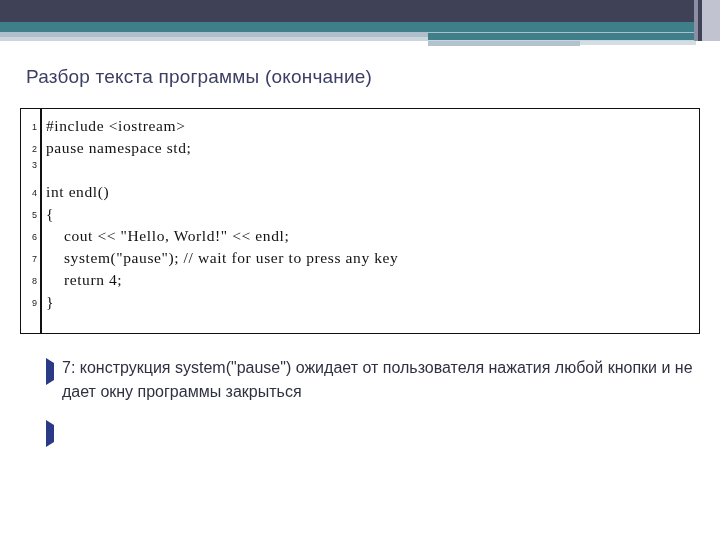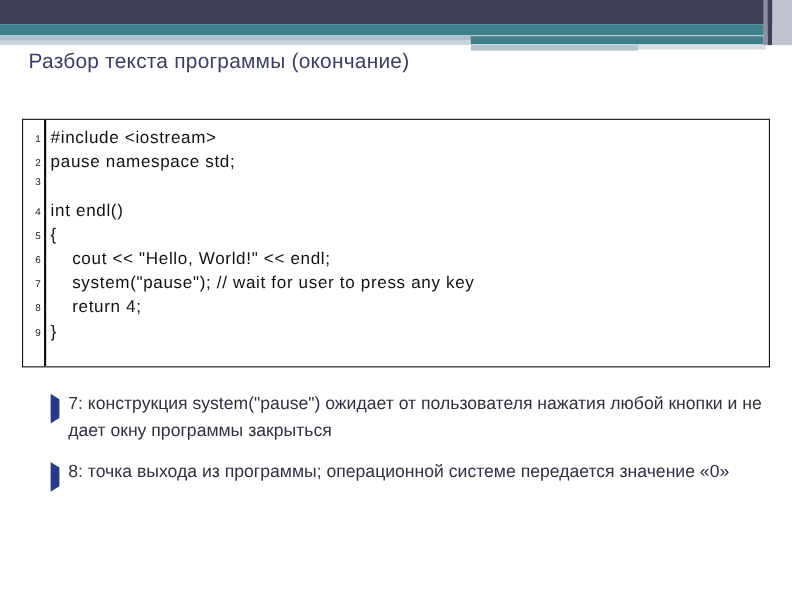--- a/index.html
+++ b/index.html
@@ -84,21 +84,21 @@
   .vs2 { left: 698px; width: 4px;  background: #3f4256; }
   .vs3 { left: 702px; width: 18px; background: #c2c3d1; }
   .vs-teal1 { position:absolute; left: 694px; top: 22px; width: 4px; height: 10px; background:#6fa3ac; }
   .vs-teal2 { position:absolute; left: 702px; top: 22px; width: 18px; height: 10px; background:#bcd0d5; }
   .vs-pale  { position:absolute; left: 694px; top: 32px; width: 26px; height: 9px;  background: #d8e2e6; }
 
   
   #slide-title {
     position: absolute;
     left: 26px;
-    top: 44px;
+    top: 64px;
     width: 640px;
     font-size: 19px;
     color: #3b3f63;
     font-family: "Liberation Sans", sans-serif;
     letter-spacing: 0.2px;
     line-height: 26px;
   }
 
   
   #code-block {
@@ -136,21 +136,21 @@
   }
   .gutter-rule {
     position: absolute;
     left: 19px;
     top: 0;
     bottom: 0;
     width: 1.5px;
     background: #111111;
   }
   .code-text {
-    font-family: Liberation Sans, sans-serif;
+    font-family: Liberation Serif, serif;
     font-size: 15.5px;
     color: #111111;
     white-space: pre;
     padding-left: 7px;
     letter-spacing: 0.6px;
   }
 
   
   #bullet-list {
     position: absolute;
@@ -255,16 +255,15 @@
     <span class="bullet-marker">
       <span class="tri"></span>
     </span>
     <span class="bullet-text">7: конструкция system("pause") ожидает от пользователя нажатия любой кнопки и не дает окну программы закрыться</span>
   </div>
 
   <div class="bullet-item">
     <span class="bullet-marker">
       <span class="tri"></span>
     </span>
-    <span class="bullet-text">8: точка выхода из программы; операционной системе передается значение «0»</span>
   </div>
 
 </div>
 
 </body></html>

